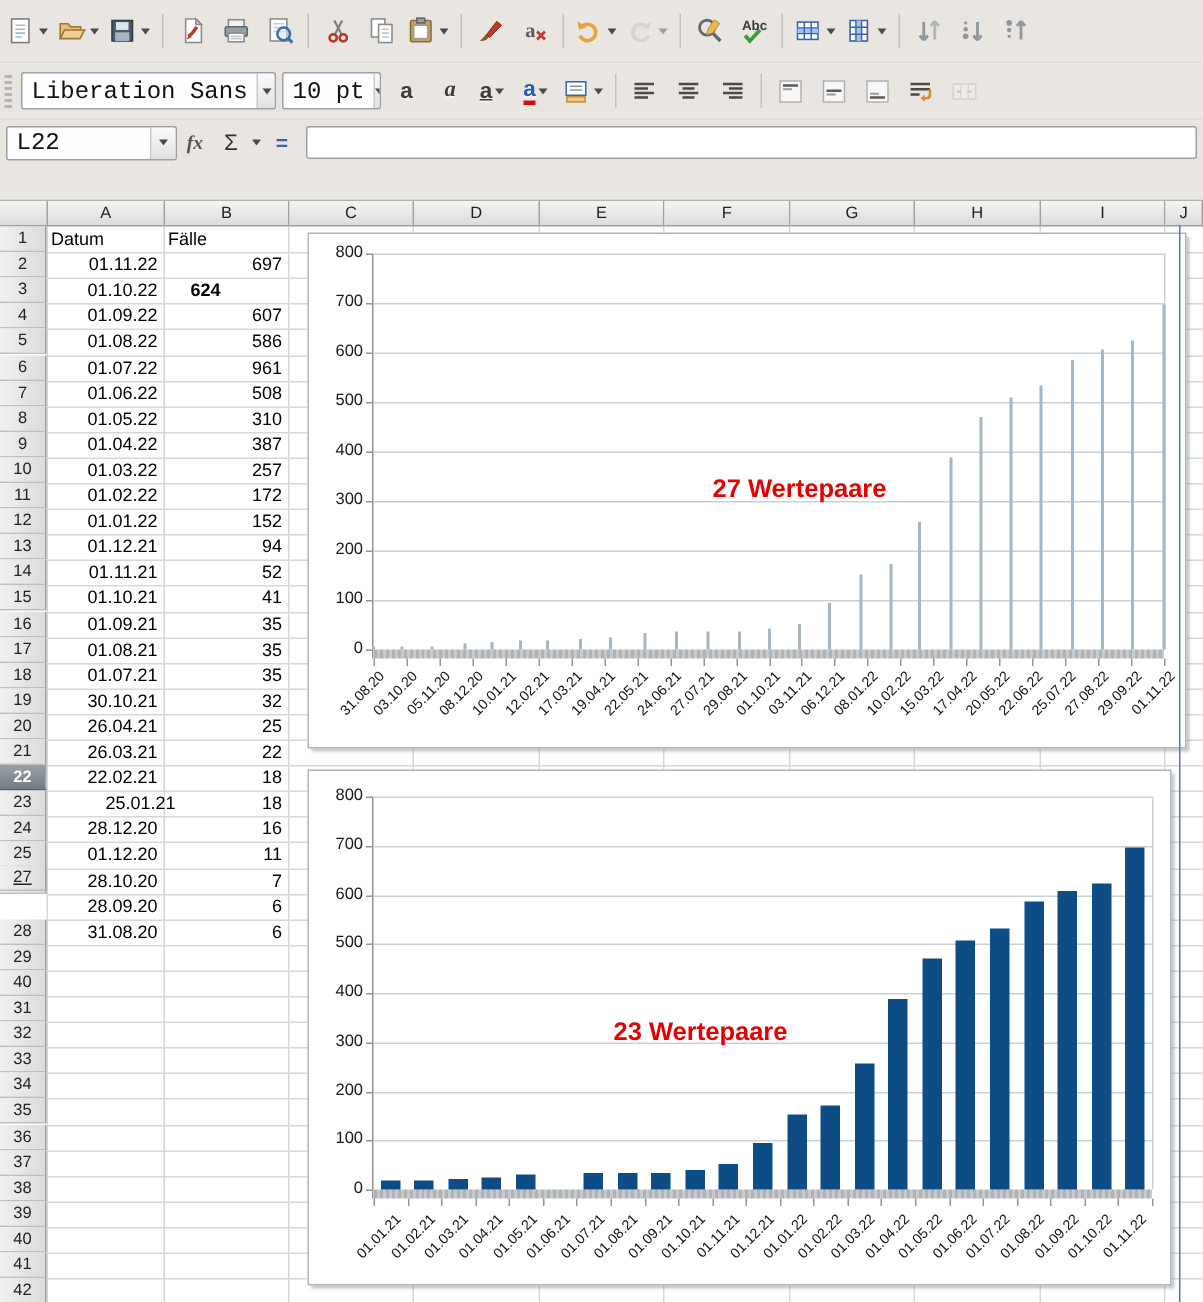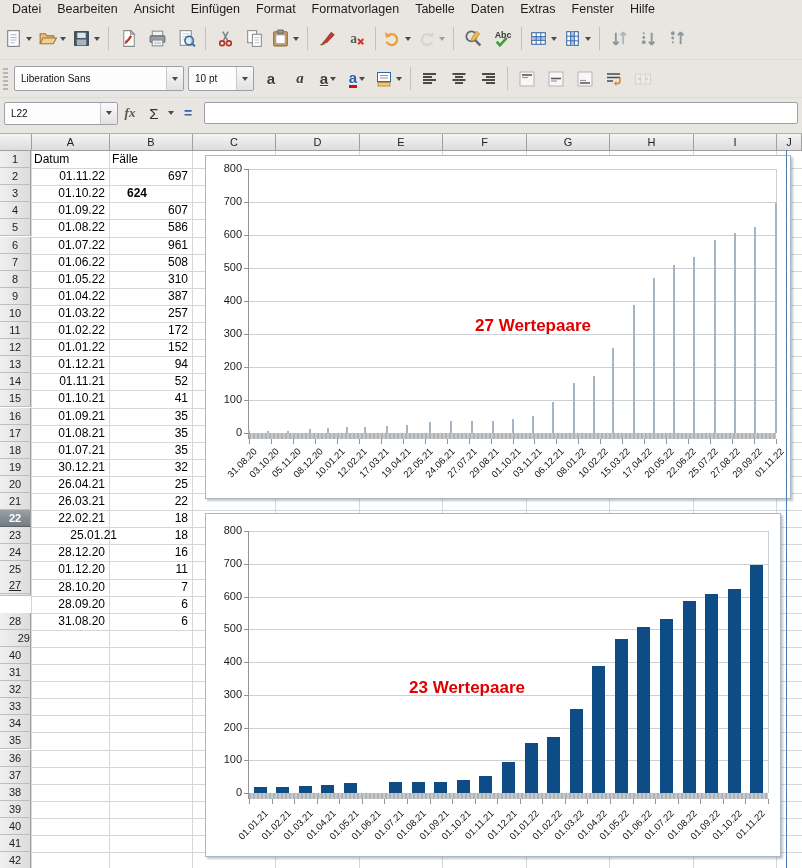--- a/index.html
+++ b/index.html
@@ -14,21 +14,21 @@
   .grip{width:5px;height:22px;margin-right:2px;
         background:repeating-linear-gradient(180deg,#b8b4b0 0 2px,transparent 2px 4px);}
   .tbtn{height:27px;min-width:26px;display:flex;align-items:center;justify-content:center;border-radius:3px;}
   .tbtn.disabled{opacity:.45;filter:grayscale(60%);}
   .ticon{display:flex;align-items:center;justify-content:center;}
   .tsep{width:1px;height:23px;background:#c3bfbb;margin:0 3px;}
   .ddcaret{display:flex;align-items:center;justify-content:center;width:10px;height:100%;}
   .caret{width:0;height:0;border-left:3.5px solid transparent;border-right:3.5px solid transparent;
          border-top:4px solid #4a4a4a;}
   .combo{display:flex;align-items:center;height:23px;background:#fdfdfd;border:1px solid #9aa0a6;border-radius:2px;overflow:hidden;}
-  .combo .txt{padding:0 6px;font-size:10px;color:#111;white-space:nowrap;flex:1;}
+  .combo .txt{padding:0 6px;font-size:16px;color:#111;white-space:nowrap;flex:1;font-family:Liberation Mono, monospace;}
   .combo .cbtn{width:16px;align-self:stretch;border-left:1px solid #c5c9cd;display:flex;align-items:center;
                justify-content:center;background:linear-gradient(#fafafa,#e2e2e2);}
   .ga{font-family:"Liberation Sans",sans-serif;font-size:15px;font-weight:bold;color:#3c3c3c;
       text-shadow:0 1px 0 rgba(255,255,255,.8);line-height:1;}
   .ga.i{font-family:"Liberation Serif",serif;font-style:italic;font-weight:600;}
   .ga.u{text-decoration:underline;}
   .ga.fc{color:#2b5fae;border-bottom:3px solid #cc1111;padding-bottom:0px;}
   .fmlabar{display:flex;align-items:center;height:30px;padding:0 4px;border-top:1px solid #dedad6;}
   .namebox{width:112px;height:21px;}
   .fbtn{display:flex;align-items:center;justify-content:center;min-width:20px;height:22px;margin:0 2px;}
@@ -63,33 +63,20 @@
   .xlab{position:absolute;font-size:9.5px;color:#111;width:96px;text-align:right;
         transform:rotate(-45deg);transform-origin:100% 50%;white-space:nowrap;}
   .ann{position:absolute;font-weight:bold;font-size:17px;text-align:center;}
   #pagebreak{position:absolute;left:786px;top:150px;width:1px;height:718px;background:#4d7dae;z-index:7;}
 </style>
 </head>
 <body>
 
 <div id="app">
   <div class="chrome">
-    <div class="menubar" id="menubar">
-        <div class="menu-item">Datei</div>
-        <div class="menu-item">Bearbeiten</div>
-        <div class="menu-item">Ansicht</div>
-        <div class="menu-item">Einfügen</div>
-        <div class="menu-item">Format</div>
-        <div class="menu-item">Formatvorlagen</div>
-        <div class="menu-item">Tabelle</div>
-        <div class="menu-item">Daten</div>
-        <div class="menu-item">Extras</div>
-        <div class="menu-item">Fenster</div>
-        <div class="menu-item">Hilfe</div>
-      </div>
     <div class="toolbar" id="tb1">
         <div class="tbtn">
           <span class="ticon">
             <svg width="21" height="21" viewBox="0 0 20 20">
               <rect x="4.5" y="2.5" width="11" height="15" fill="#fefefe" stroke="#7b7b7b"></rect>
               <path d="M7 6.5h6M7 9h6M7 11.5h6M7 14h4" stroke="#9fb9d0" fill="none"></path>
             </svg>
           </span>
           <div class="ddcaret">
             <span class="caret"></span>
@@ -521,21 +508,21 @@
       <div class="rowhdr" style="top: 324.8px; height: 17.1px; line-height: 16.1px;">19</div>
       <div class="rowhdr" style="top: 341.9px; height: 17.1px; line-height: 16.1px;">20</div>
       <div class="rowhdr" style="top: 359px; height: 17.1px; line-height: 16.1px; text-align: center;">21</div>
       <div class="rowhdr sel" style="top: 376.1px; height: 17.1px; line-height: 16.1px;">22</div>
       <div class="rowhdr" style="top: 393.2px; height: 17.1px; line-height: 16.1px;">23</div>
       <div class="rowhdr" style="top: 410.3px; height: 17.1px; line-height: 16.1px;">24</div>
       <div class="rowhdr" style="top: 427.4px; height: 17.1px; line-height: 16.1px;">25</div>
       <div class="rowhdr" style="top: 444.5px; height: 17.1px; line-height: 16.1px;">26</div>
       <div class="rowhdr" style="top: 443px; height: 17.1px; line-height: 16.1px; text-decoration: underline;">27</div>
       <div class="rowhdr" style="top: 478.7px; height: 17.1px; line-height: 16.1px;">28</div>
-      <div class="rowhdr" style="top: 495.8px; height: 17.1px; line-height: 16.1px; text-align: right;">29</div>
+      <div class="rowhdr" style="top: 495.8px; height: 17.1px; line-height: 16.1px;">29</div>
       <div class="rowhdr" style="top: 512.9px; height: 17.1px; line-height: 16.1px;">40</div>
       <div class="rowhdr" style="top: 530px; height: 17.1px; line-height: 16.1px;">31</div>
       <div class="rowhdr" style="top: 547.1px; height: 17.1px; line-height: 16.1px;">32</div>
       <div class="rowhdr" style="top: 564.2px; height: 17.1px; line-height: 16.1px;">33</div>
       <div class="rowhdr" style="top: 581.3px; height: 17.1px; line-height: 16.1px;">34</div>
       <div class="rowhdr" style="top: 598.4px; height: 17.1px; line-height: 16.1px;">35</div>
       <div class="rowhdr" style="top: 615.5px; height: 17.1px; line-height: 16.1px;">36</div>
       <div class="rowhdr" style="top: 632.6px; height: 17.1px; line-height: 16.1px;">37</div>
       <div class="rowhdr" style="top: 649.7px; height: 17.1px; line-height: 16.1px;">38</div>
       <div class="rowhdr" style="top: 666.8px; height: 17.1px; line-height: 16.1px;">39</div>
@@ -571,21 +558,21 @@
       <div class="cell" style="top: 239.3px; left: 33px; width: 72px; line-height: 17.1px; text-align: right;">01.11.21</div>
       <div class="cell" style="top: 239.3px; left: 111px; width: 77px; line-height: 17.1px; text-align: right;">52</div>
       <div class="cell" style="top: 256.4px; left: 33px; width: 72px; line-height: 17.1px; text-align: right;">01.10.21</div>
       <div class="cell" style="top: 256.4px; left: 111px; width: 77px; line-height: 17.1px; text-align: right;">41</div>
       <div class="cell" style="top: 273.5px; left: 33px; width: 72px; line-height: 17.1px; text-align: right;">01.09.21</div>
       <div class="cell" style="top: 273.5px; left: 111px; width: 77px; line-height: 17.1px; text-align: right;">35</div>
       <div class="cell" style="top: 290.6px; left: 33px; width: 72px; line-height: 17.1px; text-align: right;">01.08.21</div>
       <div class="cell" style="top: 290.6px; left: 111px; width: 77px; line-height: 17.1px; text-align: right;">35</div>
       <div class="cell" style="top: 307.7px; left: 33px; width: 72px; line-height: 17.1px; text-align: right;">01.07.21</div>
       <div class="cell" style="top: 307.7px; left: 111px; width: 77px; line-height: 17.1px; text-align: right;">35</div>
-      <div class="cell" style="top: 324.8px; left: 33px; width: 72px; line-height: 17.1px; text-align: right;">30.12.21</div>
+      <div class="cell" style="top: 324.8px; left: 33px; width: 72px; line-height: 17.1px; text-align: right;">30.10.21</div>
       <div class="cell" style="top: 324.8px; left: 111px; width: 77px; line-height: 17.1px; text-align: right;">32</div>
       <div class="cell" style="top: 341.9px; left: 33px; width: 72px; line-height: 17.1px; text-align: right;">26.04.21</div>
       <div class="cell" style="top: 341.9px; left: 111px; width: 77px; line-height: 17.1px; text-align: right;">25</div>
       <div class="cell" style="top: 359px; left: 33px; width: 72px; line-height: 17.1px; text-align: right;">26.03.21</div>
       <div class="cell" style="top: 359px; left: 111px; width: 77px; line-height: 17.1px; text-align: right;">22</div>
       <div class="cell" style="top: 376.1px; left: 33px; width: 72px; line-height: 17.1px; text-align: right;">22.02.21</div>
       <div class="cell" style="top: 376.1px; left: 111px; width: 77px; line-height: 17.1px; text-align: right;">18</div>
       <div class="cell" style="top: 393.2px; left: 33px; width: 72px; line-height: 17.1px; text-align: right; padding-left: 12px;">25.01.21</div>
       <div class="cell" style="top: 393.2px; left: 111px; width: 77px; line-height: 17.1px; text-align: right;">18</div>
       <div class="cell" style="top: 410.3px; left: 33px; width: 72px; line-height: 17.1px; text-align: right;">28.12.20</div>

